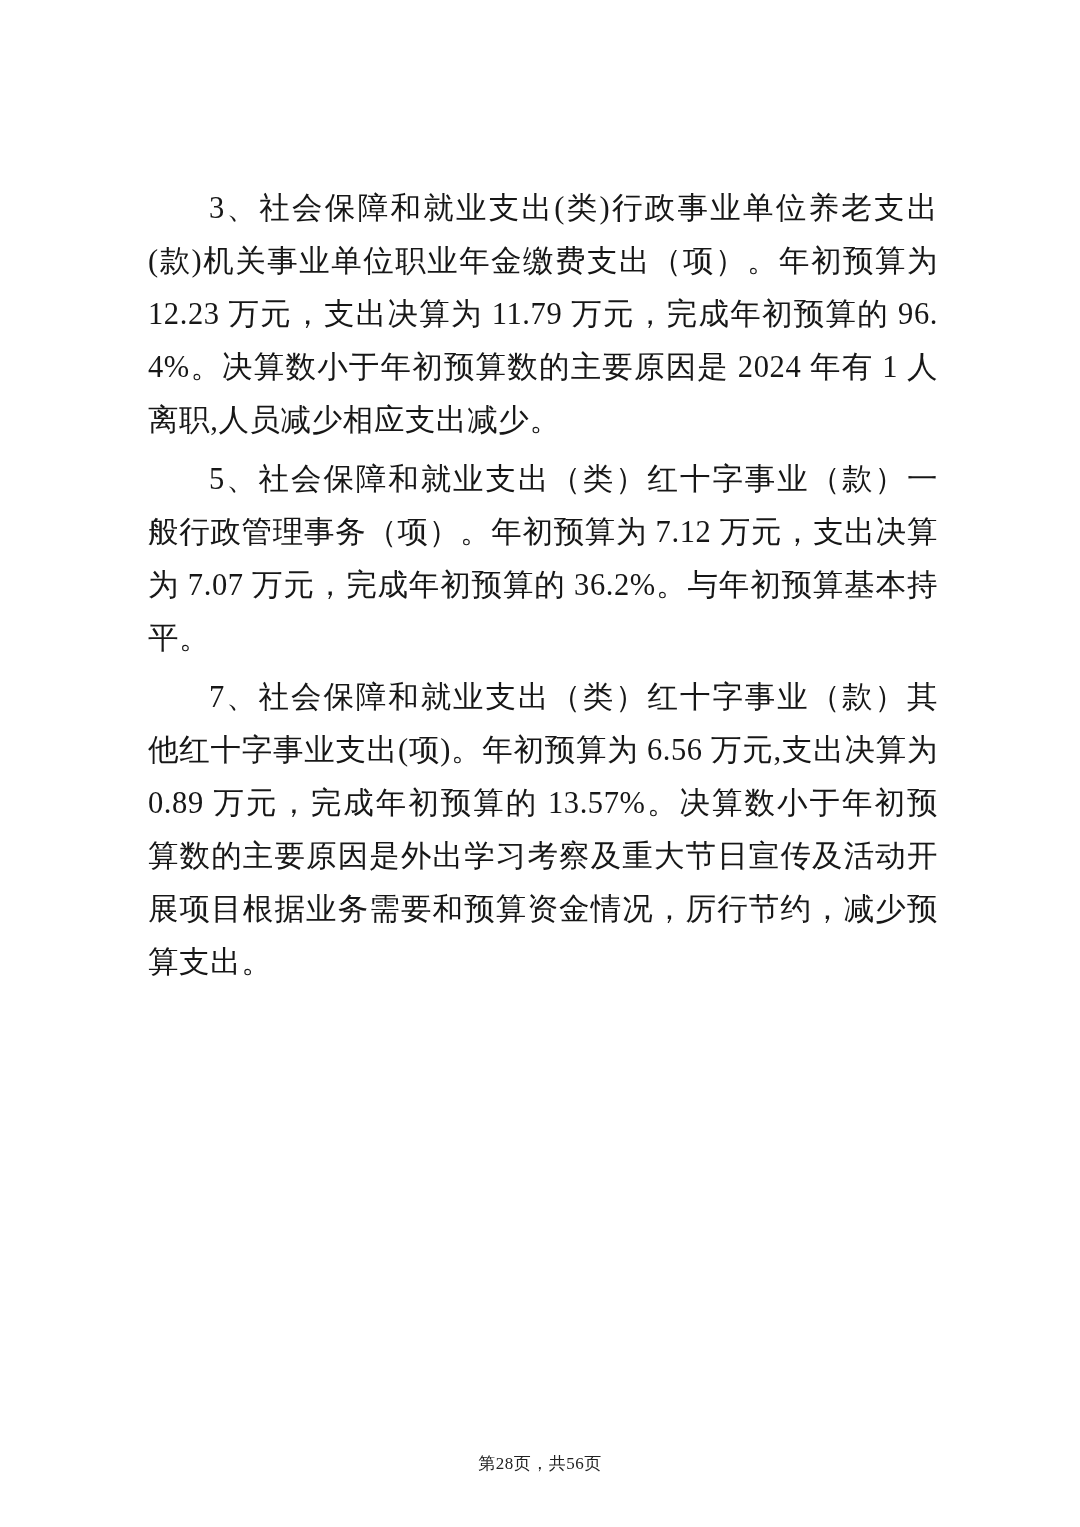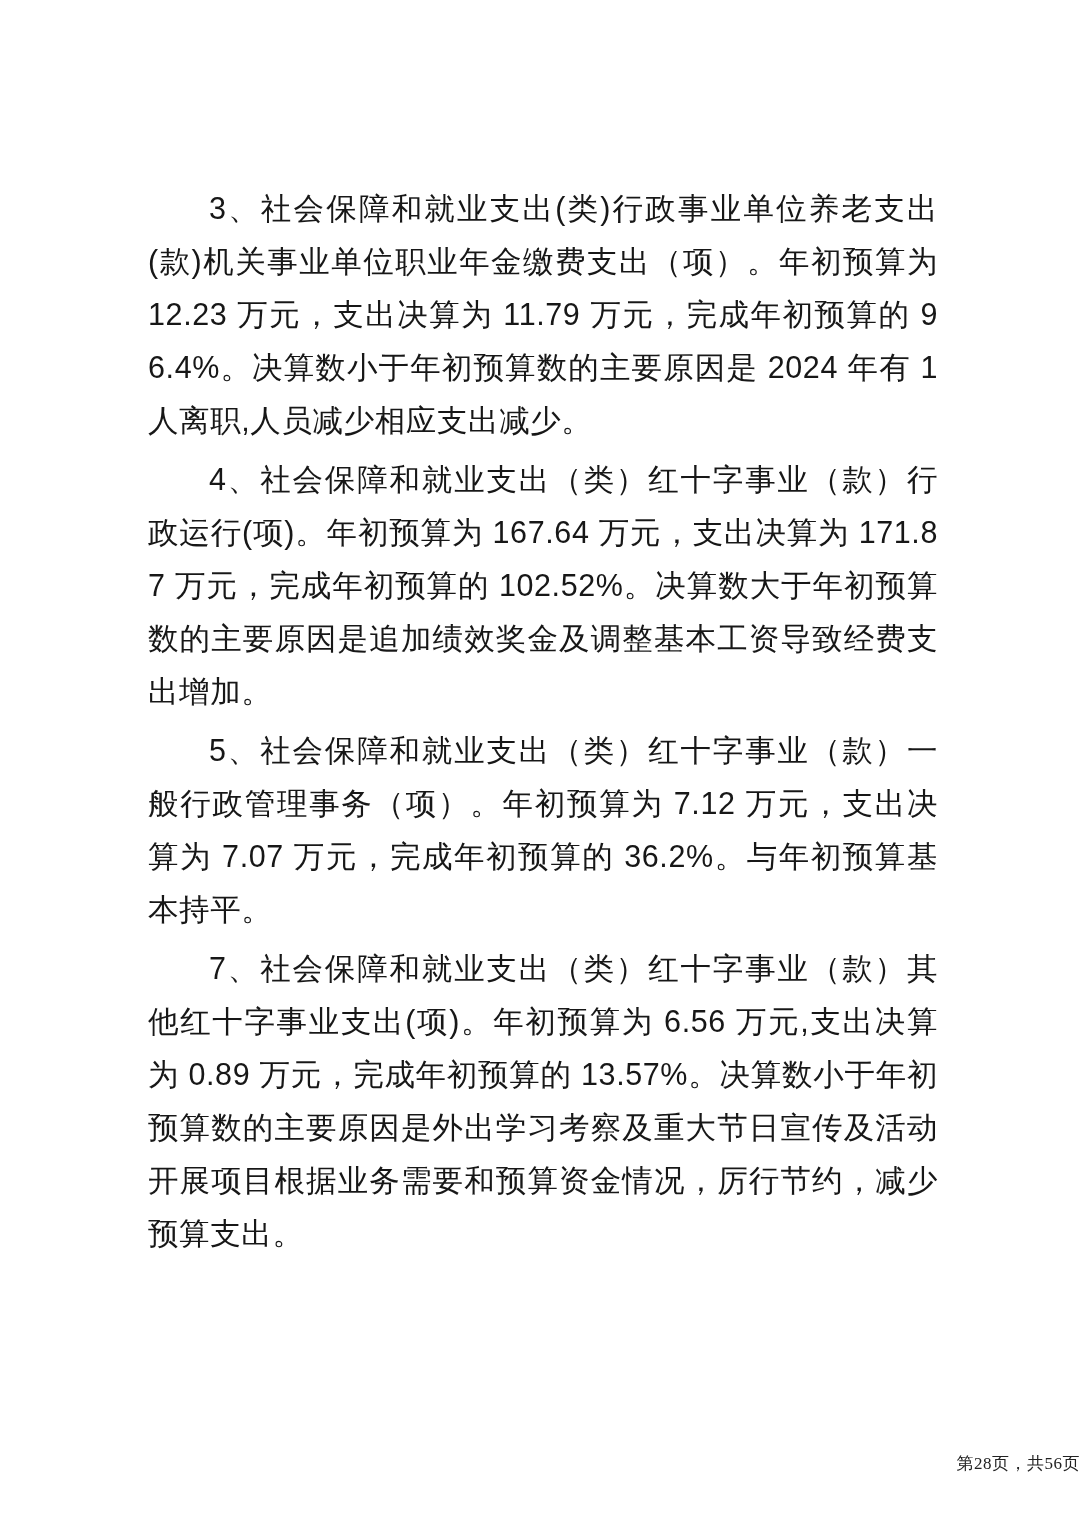--- a/index.html
+++ b/index.html
@@ -31,39 +31,38 @@
   }
   .para {
     margin: 0 0 6px 0;
     font-size: 30.5px;
     line-height: 53px;
     letter-spacing: 0.6px;
     text-align: justify;
     text-justify: inter-ideograph;
     text-indent: 2em;
     color: #171717;
-    font-family: Liberation Sans, sans-serif;
+    font-family: Liberation Serif, serif;
     word-break: break-all;
   }
   .footer {
     position: absolute;
     left: 0;
     top: 1452px;
     width: 1080px;
-    text-align: right;
+    text-align: center;
     font-size: 17px;
     color: #222222;
     letter-spacing: 0.5px;
     font-family: "Liberation Serif", "DejaVu Serif", serif;
   }
 </style>
 </head>
 <body>
 
 <div class="page">
   <div class="content">
     <p class="para">3、社会保障和就业支出(类)行政事业单位养老支出(款)机关事业单位职业年金缴费支出（项）。年初预算为 12.23 万元，支出决算为 11.79 万元，完成年初预算的 96.4%。决算数小于年初预算数的主要原因是 2024 年有 1 人离职,人员减少相应支出减少。</p>
-    <p class="para">4、社会保障和就业支出（类）红十字事业（款）行政运行(项)。年初预算为 167.64 万元，支出决算为 171.87 万元，完成年初预算的 102.52%。决算数大于年初预算数的主要原因是追加绩效奖金及调整基本工资导致经费支出增加。</p>
     <p class="para">5、社会保障和就业支出（类）红十字事业（款）一般行政管理事务（项）。年初预算为 7.12 万元，支出决算为 7.07 万元，完成年初预算的 36.2%。与年初预算基本持平。</p>
     <p class="para">7、社会保障和就业支出（类）红十字事业（款）其他红十字事业支出(项)。年初预算为 6.56 万元,支出决算为 0.89 万元，完成年初预算的 13.57%。决算数小于年初预算数的主要原因是外出学习考察及重大节日宣传及活动开展项目根据业务需要和预算资金情况，厉行节约，减少预算支出。</p>
   </div>
   <div class="footer">第28页，共56页</div>
 </div>
 
 </body></html>

